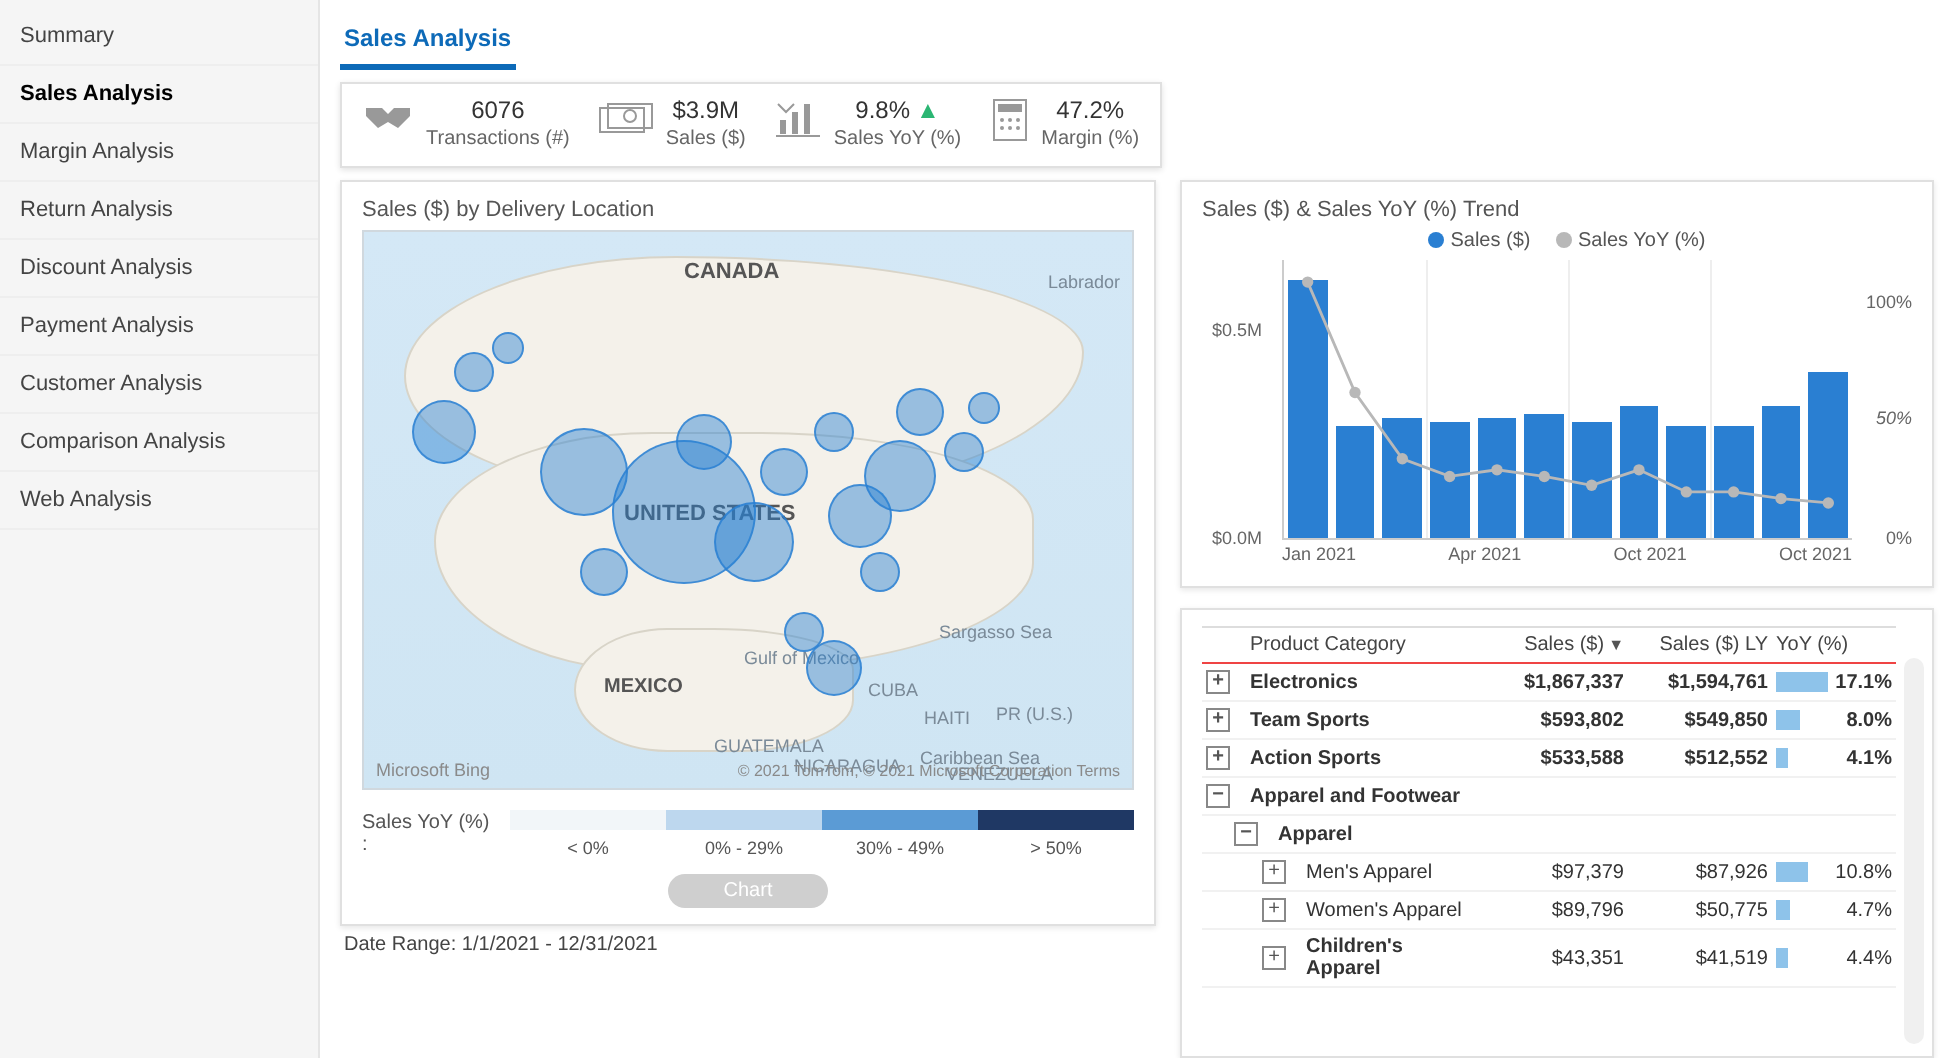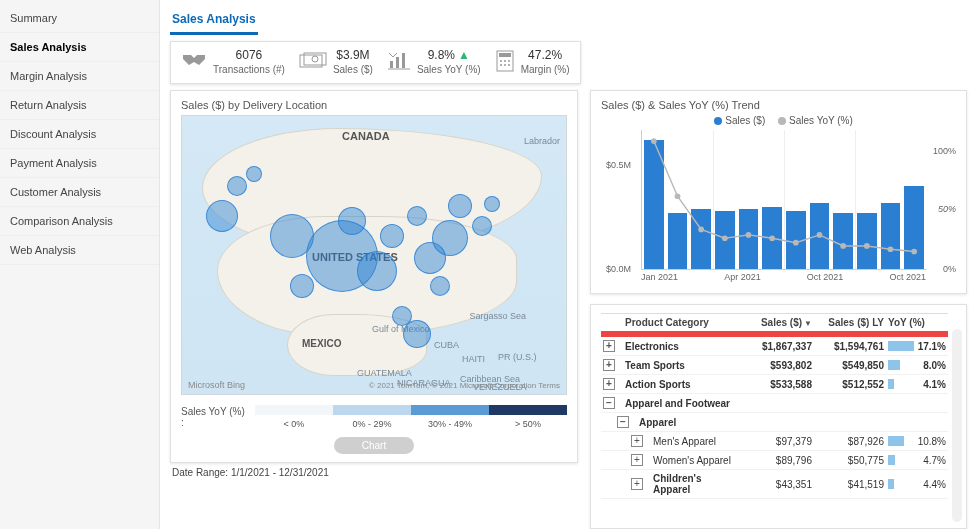--- a/index.html
+++ b/index.html
@@ -50,21 +50,21 @@
 .y-tick { position: absolute; left: -36px; font-size: 9px; color: #666; transform: translateY(-50%); }
 .y2-tick { position: absolute; right: -30px; font-size: 9px; color: #666; transform: translateY(-50%); }
 .grid-v { position: absolute; top: 0; bottom: 0; width: 1px; background: #eee; }
 .bars { position: absolute; left: 0; right: 0; bottom: 0; top: 0; display: flex; align-items: flex-end; gap: 4px; padding: 0 2px; }
 .bar { flex: 1; background: #2a7fd2; }
 .line-svg { position: absolute; left: 0; right: 0; top: 0; bottom: 0; pointer-events: none; }
 .x-labels { display: flex; justify-content: space-between; margin: 2px 30px 0 40px; font-size: 9px; color: #666; }
 .table-card { flex: 1; min-height: 0; position: relative; padding-right: 18px; overflow: hidden; }
 .table-card .card-title { margin-bottom: 6px; }
 .tbl-head, .tbl-row { display: grid; grid-template-columns: 18px 1fr 68px 68px 58px; gap: 4px; align-items: center; padding: 3px 2px; }
-.tbl-head { border-top: 1px solid #ddd; border-bottom: 6px solid #ef4444; font-size: 10px; color: #444; font-weight: bold; }
+.tbl-head { border-top: 1px solid #ddd; border-bottom: 1px solid #ef4444; font-size: 10px; color: #444; font-weight: normal; }
 .tbl-head .num, .tbl-row .num { text-align: right; }
 .tbl-row { font-size: 10px; border-bottom: 1px solid #f1f1f1; }
 .tbl-row.bold { font-weight: bold; }
 .expander { width: 12px; height: 12px; border: 1px solid #888; font-size: 10px; line-height: 10px; text-align: center; color: #555; cursor: pointer; }
 .yoy-cell { display: flex; align-items: center; gap: 3px; justify-content: space-between; }
 .yoy-bar { height: 10px; background: #8ec3ea; }
 .yoy-val { font-size: 10px; }
 .scrollbar { position: absolute; top: 24px; bottom: 6px; right: 4px; width: 10px; background: #f0f0f0; border-radius: 5px; }
 .sort-arrow { font-size: 8px; color: #555; display: inline-block; margin-left: 2px; }
 .land-shape { position: absolute; background: #f4f1ea; border: 1px solid #d8d4c8; }

